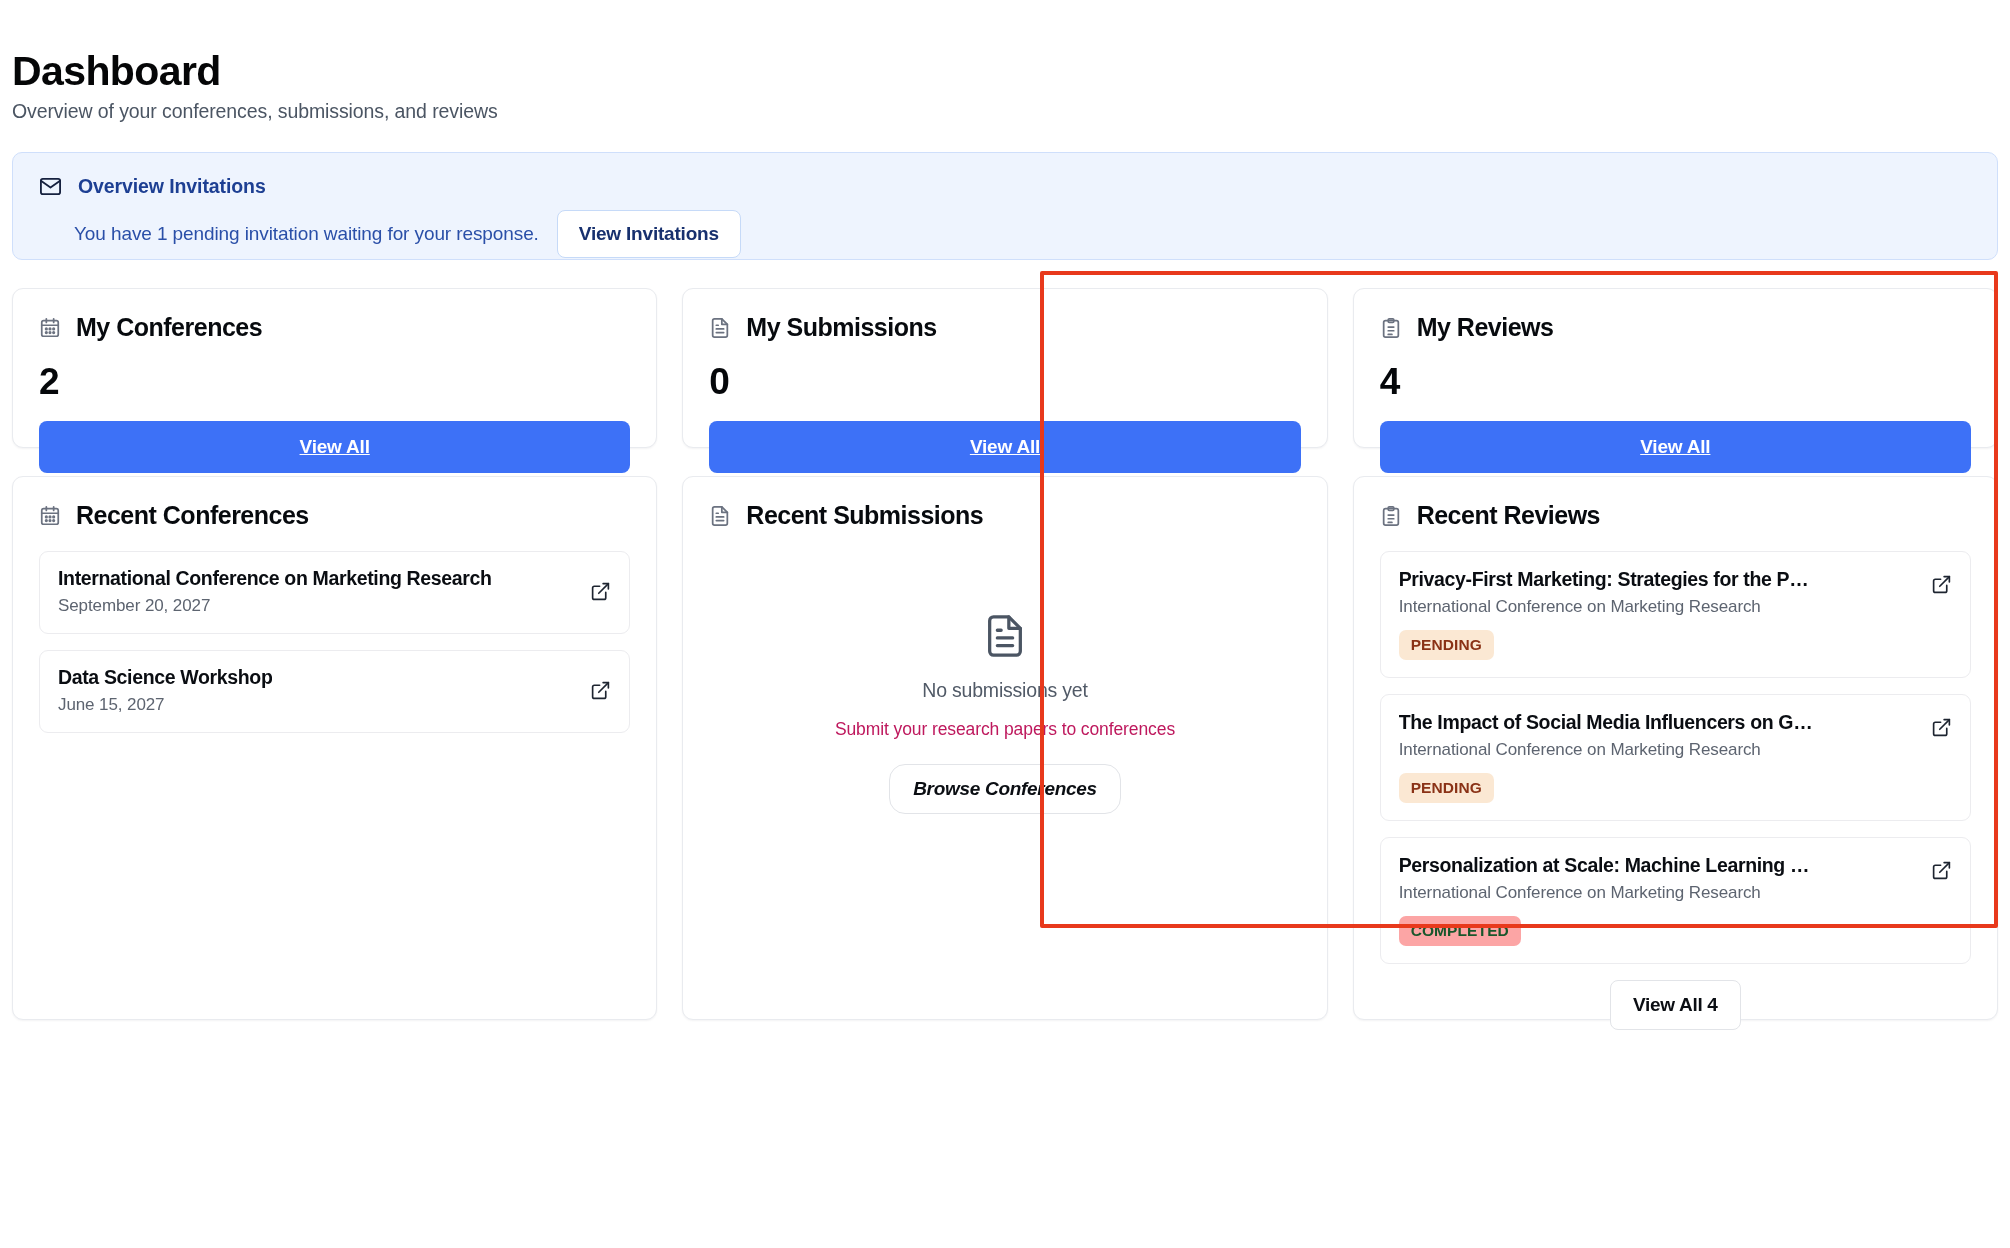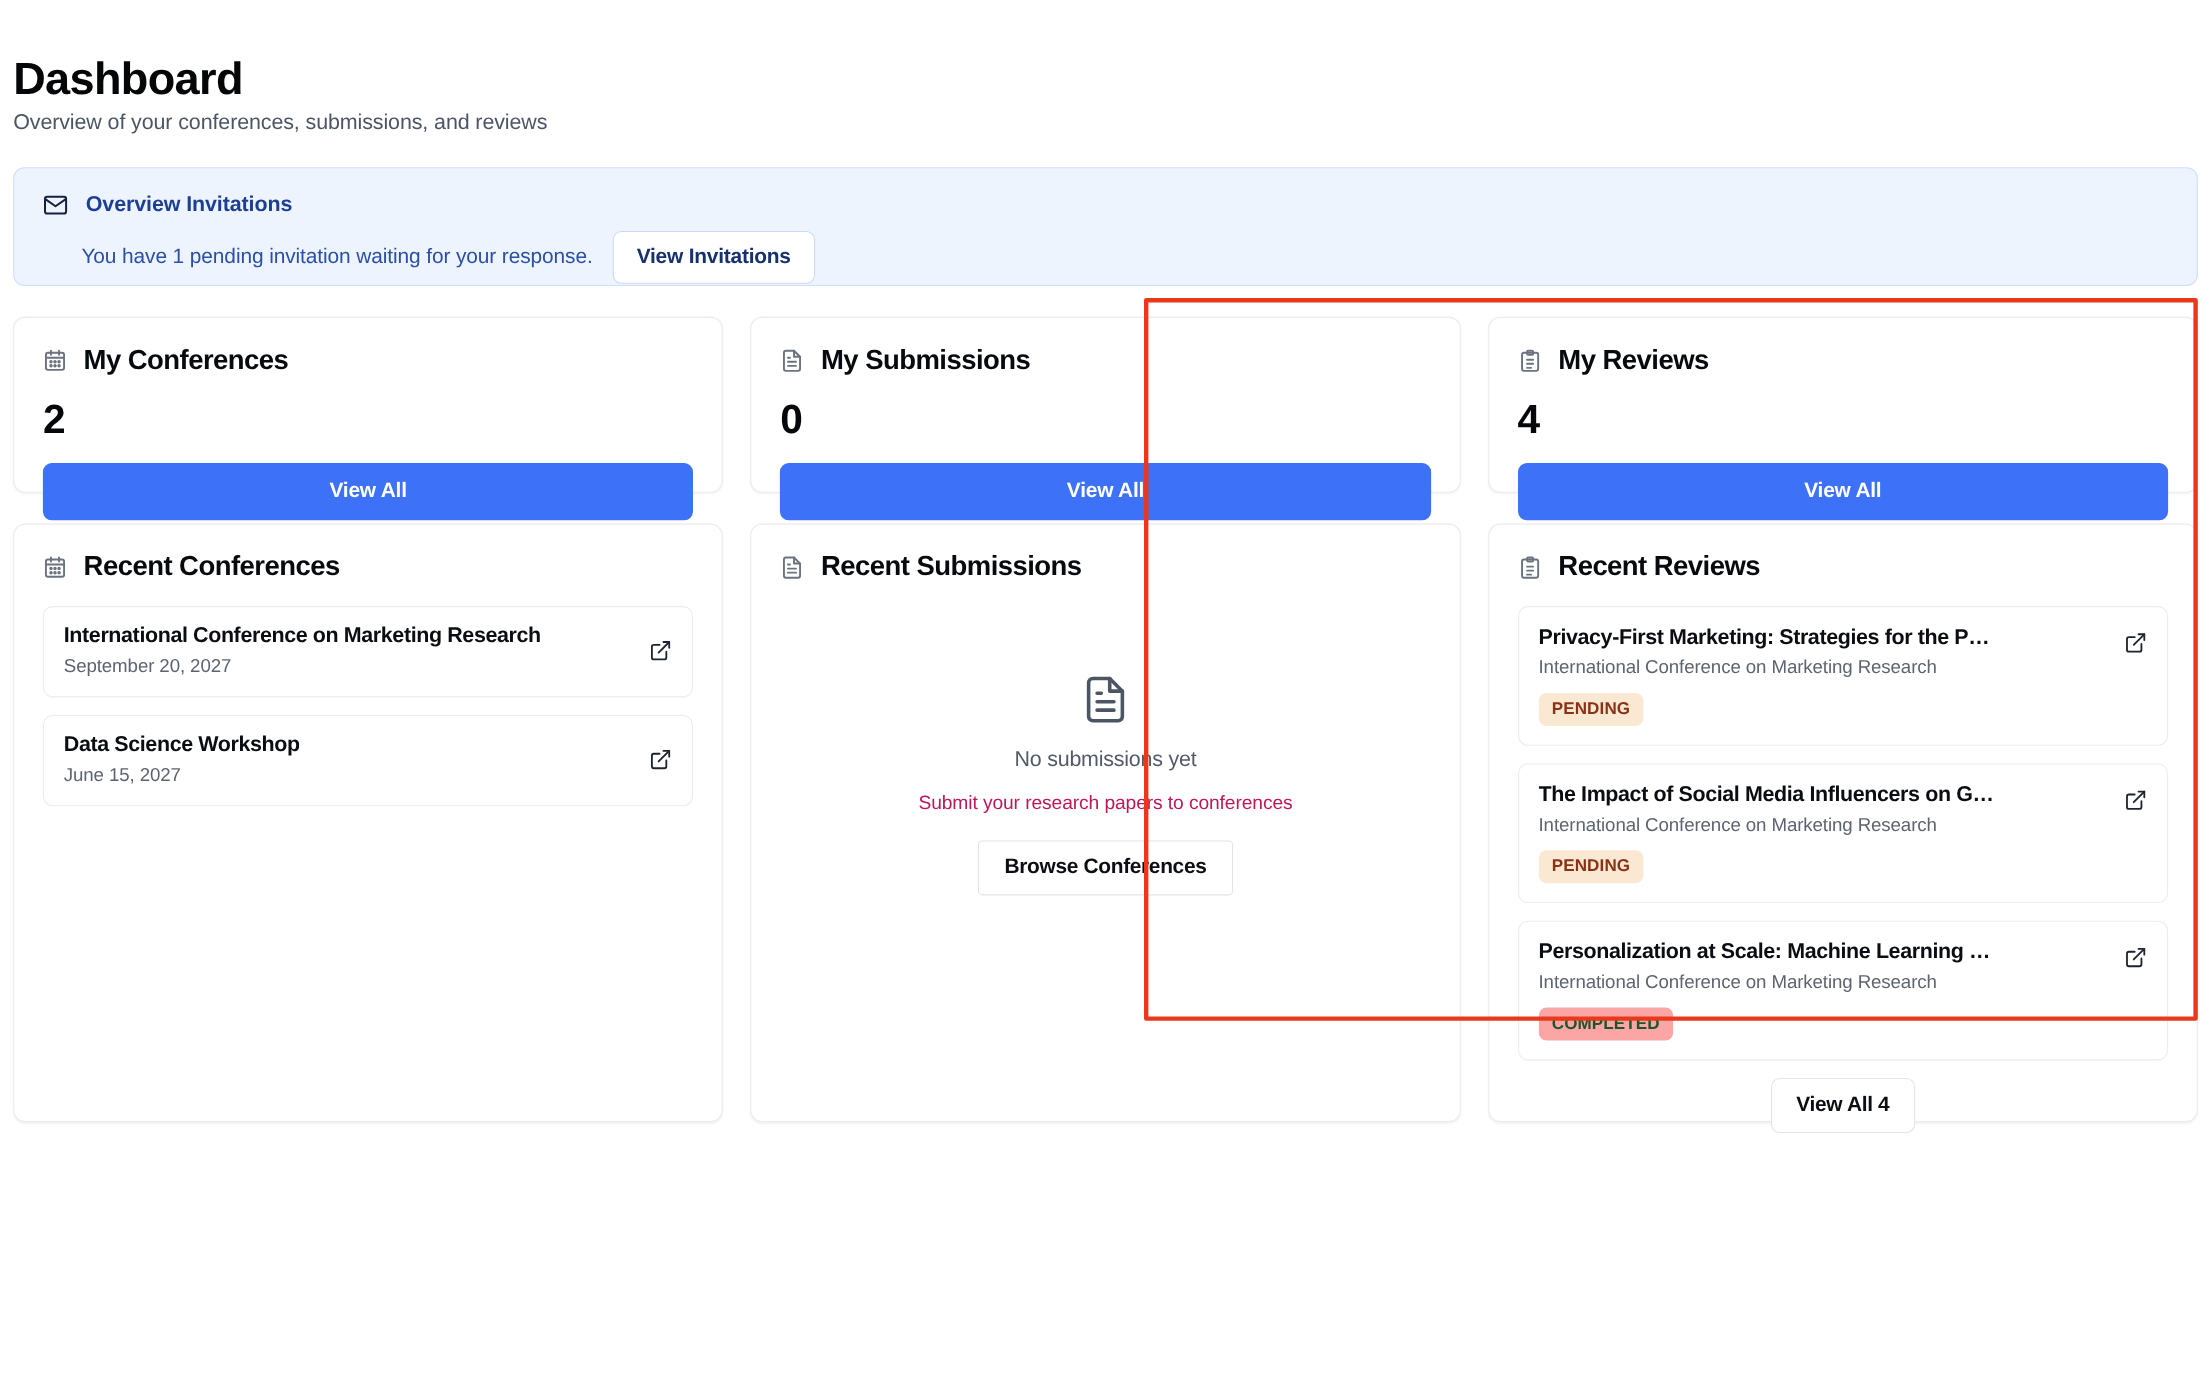--- a/index.html
+++ b/index.html
@@ -62,21 +62,21 @@
   .card-head .ttl {
     font-size: 25px; font-weight: 700; letter-spacing: -0.5px; color: #070a0e;
   }
   .stat-num {
     font-size: 37px; font-weight: 700; margin-top: 19px; letter-spacing: -0.8px; color: #05070a;
   }
   .btn-primary {
     display: block; width: 100%; margin-top: 18px;
     background: #3d71f7; color: #ffffff; border: none; border-radius: 8px;
     padding: 15px 0; font-size: 19px; font-weight: 600;
-    font-family: "Liberation Sans", sans-serif; cursor: pointer; letter-spacing: -0.2px;
+    font-family: "Liberation Sans", sans-serif; cursor: pointer; letter-spacing: -0.2px; text-decoration: underline;
   }
 
   
   .panel { padding: 24px 26px 26px 26px; height: 544px; display: flex; flex-direction: column; }
   .panel-head { display: flex; align-items: center; gap: 15px; margin-bottom: 21px; }
   .panel-head .ttl {
     font-size: 25px; font-weight: 700; letter-spacing: -0.5px; color: #070a0e;
   }
 
   
@@ -92,23 +92,23 @@
   .conf-date { font-size: 17px; color: #5d6470; margin-top: 6px; letter-spacing: -0.1px; }
 
   
   .empty {
     flex: 1; display: flex; flex-direction: column;
     align-items: center; justify-content: flex-start; padding-top: 62px;
   }
   .empty-title { font-size: 19.5px; color: #515a67; margin-top: 20px; letter-spacing: -0.2px; }
   .empty-sub { font-size: 17.5px; color: #be185d; margin-top: 17px; letter-spacing: -0.1px; }
   .btn-ghost {
-    margin-top: 24px; background: #ffffff; border: 1px solid #e2e4e8; border-radius: 4px;
+    margin-top: 24px; background: #ffffff; border: 1px solid #e2e4e8; border-radius: 16px;
     padding: 13px 23px; font-size: 19px; font-weight: 700; color: #0b0e13;
-    font-family: "Liberation Sans", sans-serif; cursor: pointer; letter-spacing: -0.3px;
+    font-family: "Liberation Sans", sans-serif; cursor: pointer; letter-spacing: -0.3px; font-style: italic;
   }
 
   
   .rev-item {
     border: 1px solid #ececef; border-radius: 9px;
     padding: 16px 18px 17px 18px; margin-bottom: 16px;
     display: flex; align-items: flex-start; justify-content: space-between; gap: 14px;
   }
   .rev-main { min-width: 0; flex: 1; }
   .rev-title {

